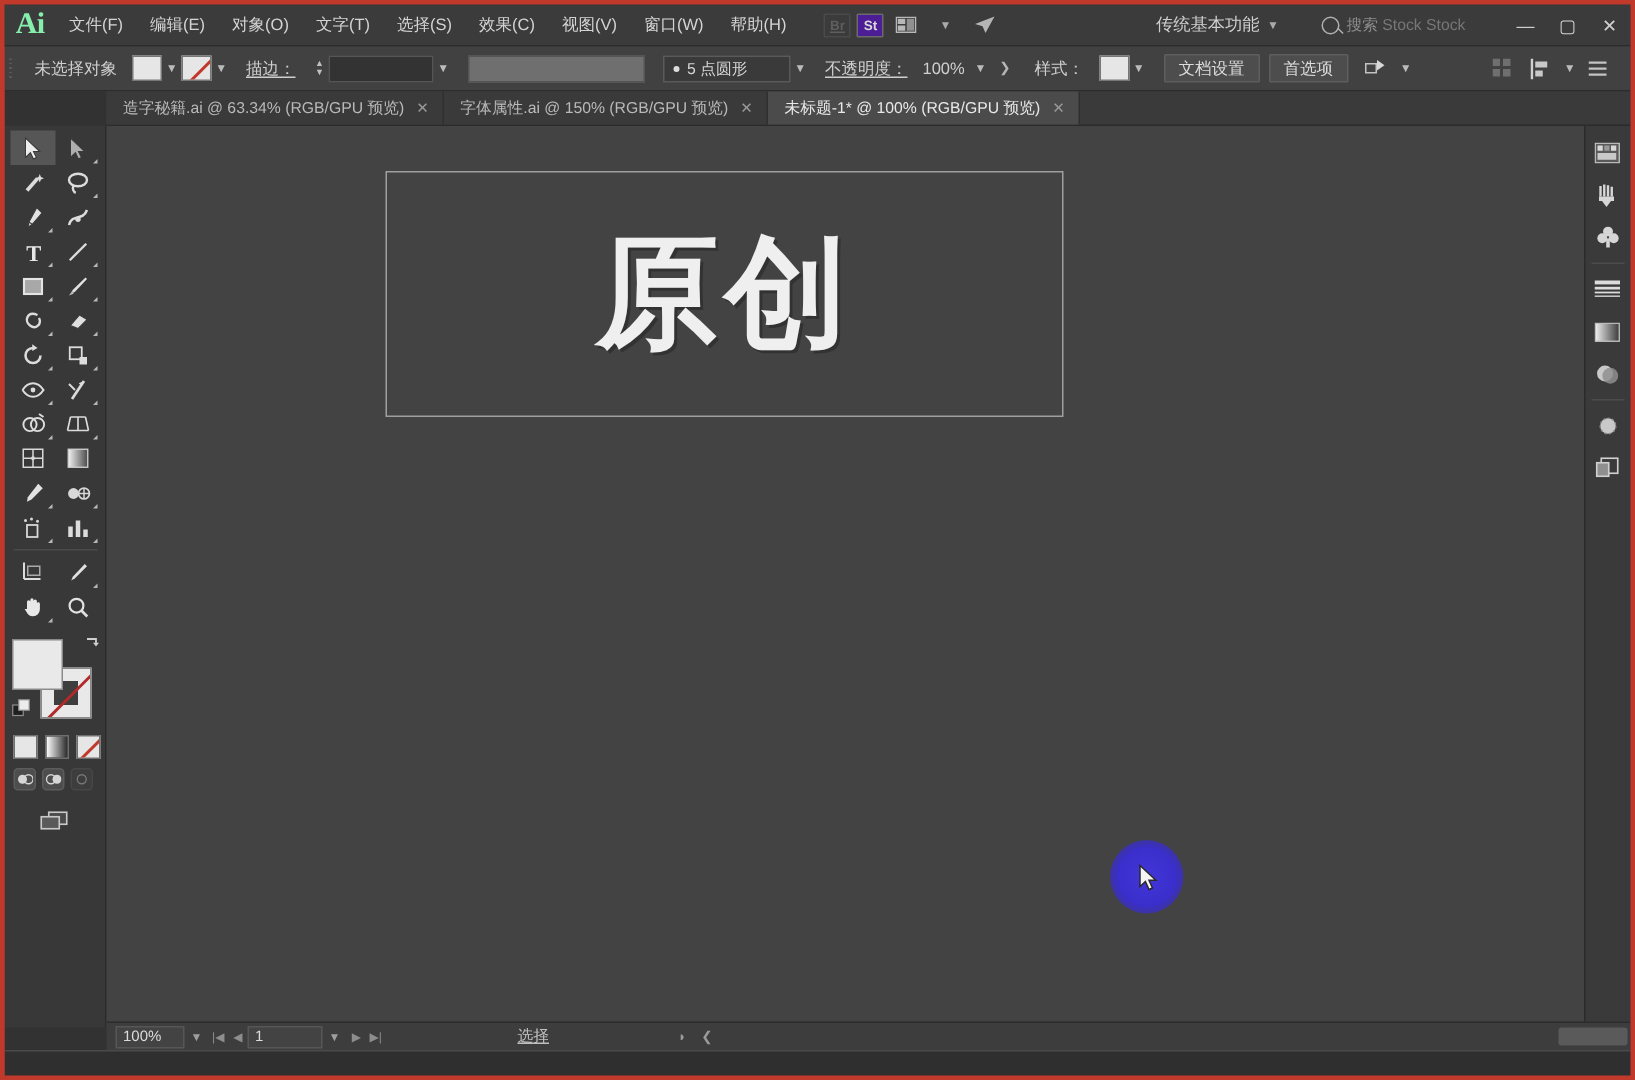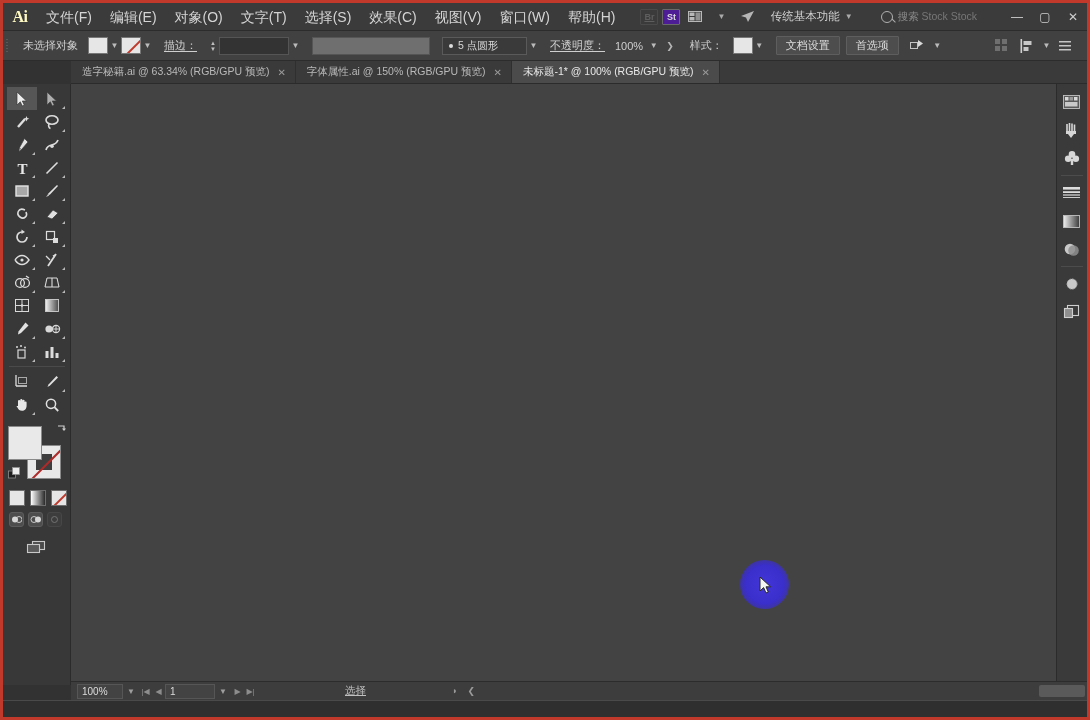--- a/index.html
+++ b/index.html
@@ -30,27 +30,27 @@
   .menubar {
     position: absolute; left: 3px; top: 3px;
     width: 1084px; height: 28px;
     background: #3b3b3b;
     display: flex; align-items: center;
     border-bottom: 1px solid #2c2c2c;
   }
   .ai-logo {
     width: 34px; height: 28px;
     display: flex; align-items: center; justify-content: center;
-    color: #fef9c3; font-weight: bold; font-size: 16px;
+    color: #86efac; font-weight: bold; font-size: 20px;
     font-family: "Liberation Serif", serif;
     letter-spacing: -0.5px;
   }
   .menu-item {
     padding: 0 9px; height: 28px; line-height: 28px;
-    font-size: 14px; color: #d4d4d4; white-space: nowrap;
+    font-size: 11px; color: #d4d4d4; white-space: nowrap;
     cursor: default;
   }
   .menubar-spacer { flex: 1; }
   .mb-icon {
     width: 22px; height: 18px; margin: 0 2px;
     display: flex; align-items: center; justify-content: center;
     font-size: 10px; color: #9a9a9a;
   }
   .mb-icon.boxed {
     border: 1px solid #6a6a6a; border-radius: 1px;
@@ -764,20 +764,23 @@
     <div class="tool-bottom">
       <svg width="21" height="15" viewBox="0 0 21 15">
         <rect x="6.5" y="1.5" width="12" height="8" fill="#4a4a4a" stroke="#c8c8c8" stroke-width="1.1"></rect>
         <rect x="1.5" y="4.5" width="12" height="8" fill="#5a5a5a" stroke="#c8c8c8" stroke-width="1.1"></rect>
       </svg>
     </div>
   </div>
 
   <div class="canvas-area">
     <div class="artboard-wrap">
+      <div class="art-rect">
+        <div class="art-title">原创</div>
+      </div>
     </div>
 
     <div class="click-halo"></div>
     <div class="cursor-arrow">
       <svg width="14" height="19" viewBox="0 0 14 19">
         <path d="M1 1 L1 15 L4.6 11.6 L7 17 L9.3 16 L7 10.8 L11.6 10.8 Z" fill="#f5f5f5" stroke="#2a2a2a" stroke-width="1"></path>
       </svg>
     </div>
 
     <div class="page-edge"></div>

